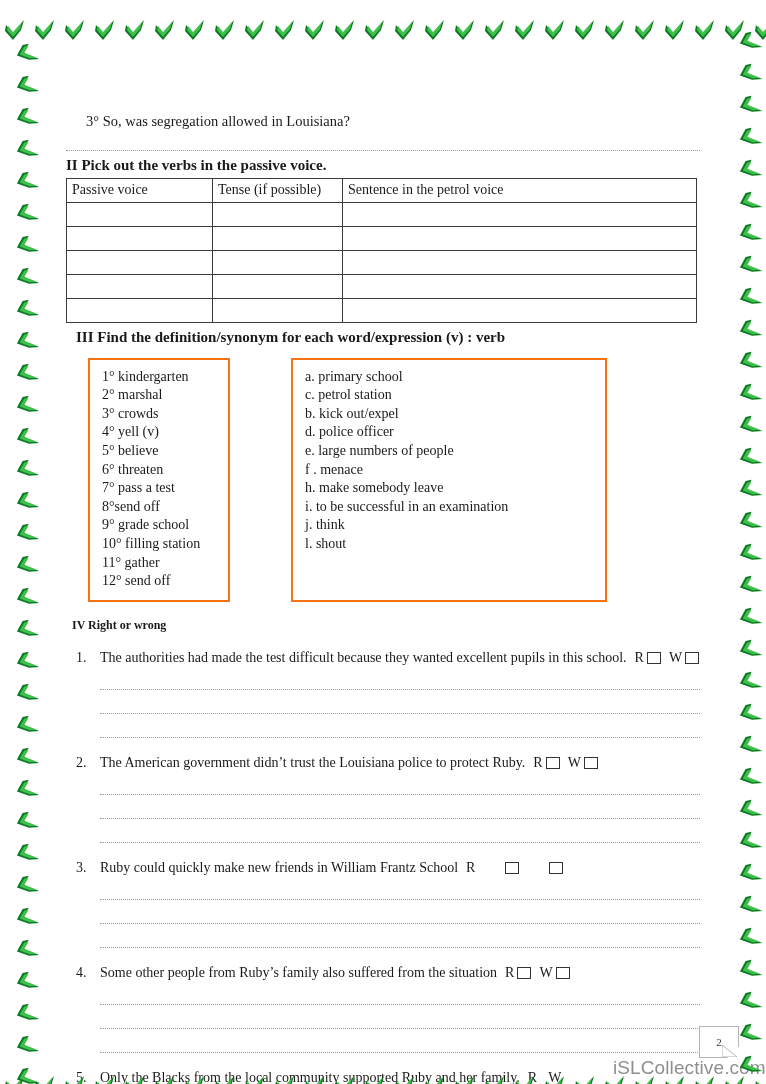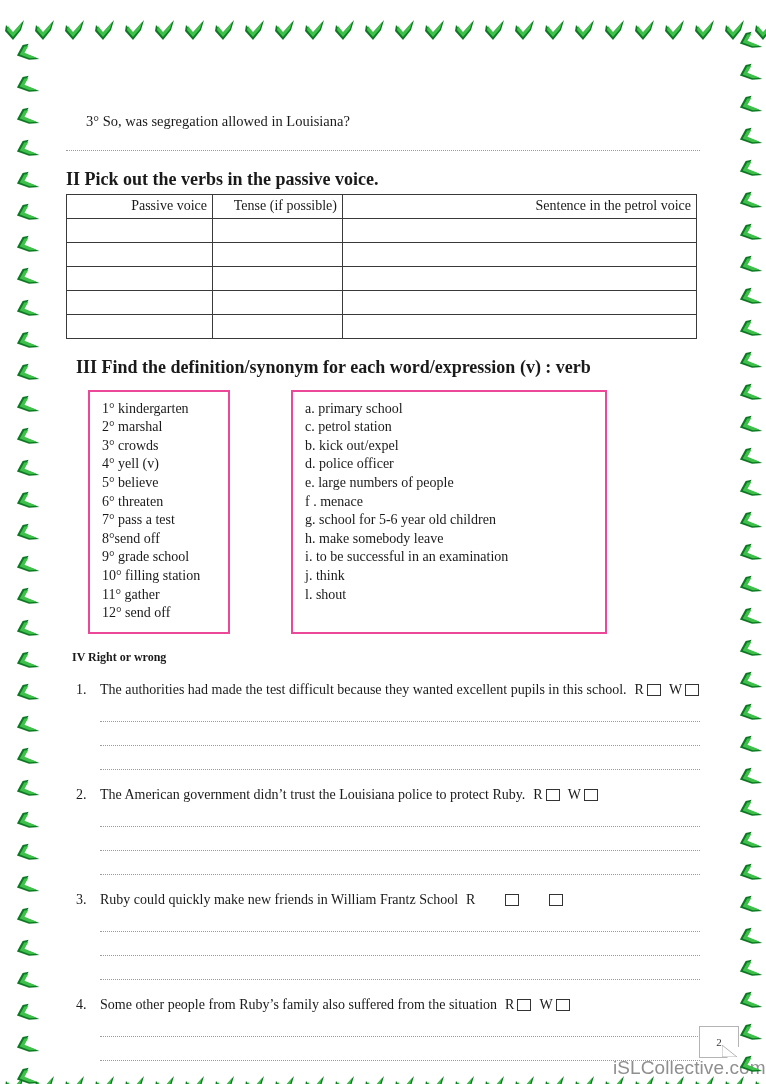--- a/index.html
+++ b/index.html
@@ -69,53 +69,53 @@
   }
 
   .dotline {
     height: 14px;
     border-bottom: 1px dotted #9a9a9a;
     margin-top: 4px;
   }
 
   .section-head {
     font-weight: bold;
-    font-size: 18px;
-    margin-top: 18px;
+    font-size: 15px;
+    margin-top: 6px;
     margin-bottom: 4px;
   }
   .section-head.indent { padding-left: 10px; }
 
   
   table.verbs {
     border-collapse: collapse;
     width: 630px;
     table-layout: fixed;
   }
   table.verbs td, table.verbs th {
     border: 1px solid #3a3a3a;
     height: 21px;
     font-size: 14px;
     font-weight: normal;
-    text-align: right;
+    text-align: left;
     padding: 1px 5px;
     vertical-align: middle;
   }
   table.verbs col.c1 { width: 146px; }
   table.verbs col.c2 { width: 130px; }
   table.verbs col.c3 { width: 354px; }
 
   
   .match-row {
     display: flex;
     margin-top: 12px;
     margin-left: 22px;
   }
   .match-box {
-    border: 2px solid #ec4899;
+    border: 2px solid #f97316;
     padding: 8px 10px 9px 12px;
     font-size: 14px;
     line-height: 1.33;
     box-sizing: border-box;
   }
   .match-box.left { width: 142px; }
   .match-box.right { width: 316px; margin-left: 61px; }
   .match-box div { white-space: nowrap; }
 
   
@@ -1225,21 +1225,20 @@
           <div>11° gather</div>
           <div>12° send off</div>
         </div>
       <div class="match-box right">
           <div>a. primary school</div>
           <div>c. petrol station</div>
           <div>b. kick out/expel</div>
           <div>d. police officer</div>
           <div>e. large numbers of people</div>
           <div>f . menace</div>
-          <div>g. school for 5-6 year old children</div>
           <div>h. make somebody leave</div>
           <div>i. to be successful in an examination</div>
           <div>j. think</div>
           <div>l. shout</div>
         </div>
     </div>
 
     <div class="rw-head">IV Right or wrong</div>
 
     <div>

